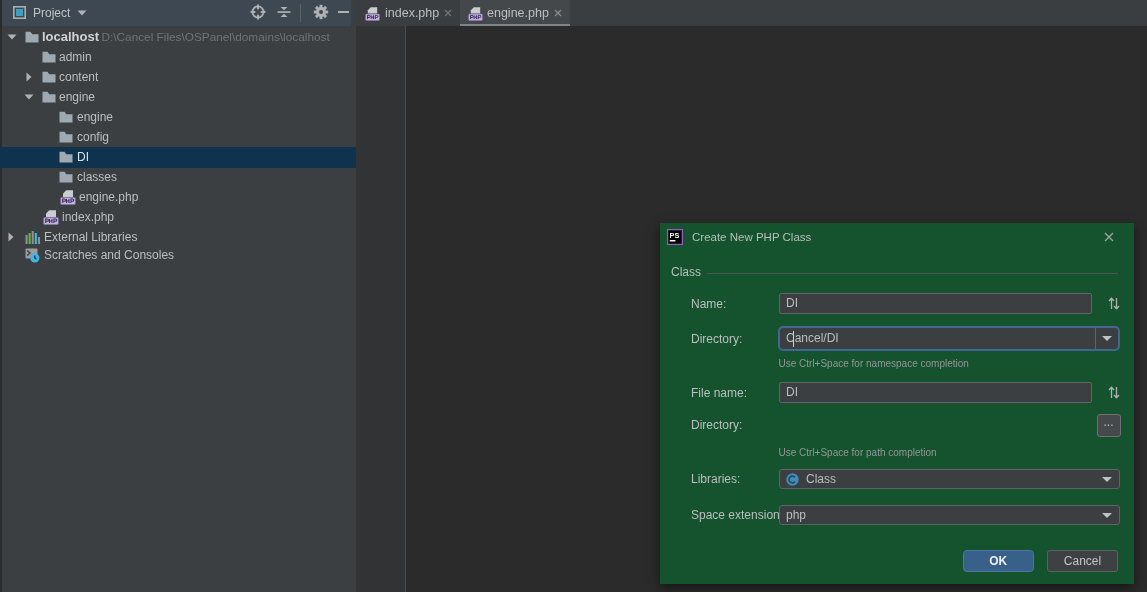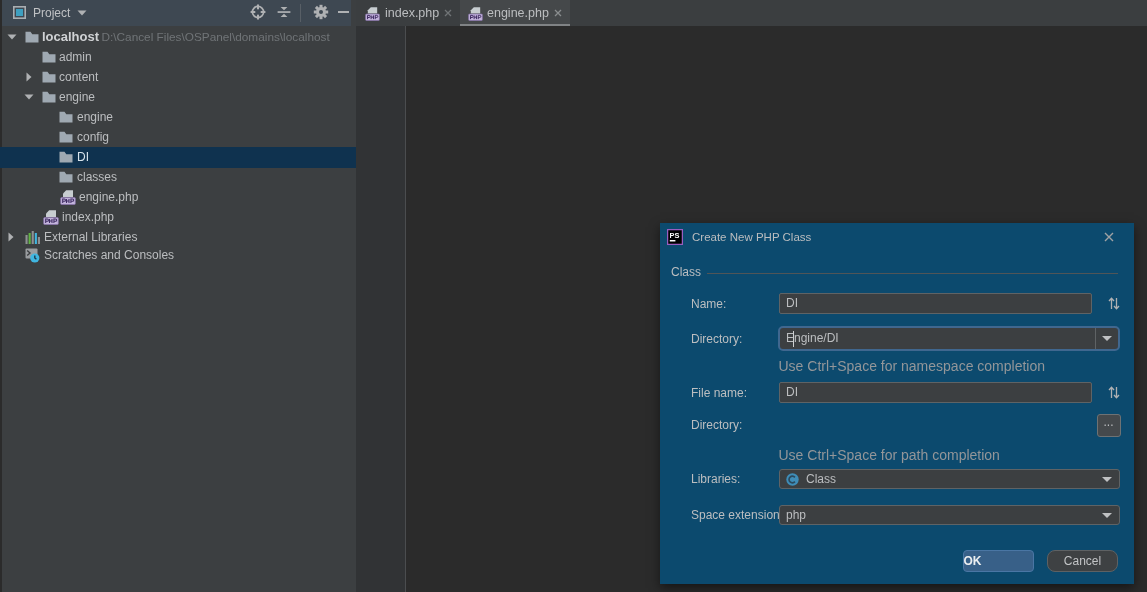--- a/index.html
+++ b/index.html
@@ -5,21 +5,21 @@
 html,body{width:1147px;height:592px;overflow:hidden;background:#2b2b2b;
   font-family:"Liberation Sans",sans-serif;}
 #root{position:relative;width:1147px;height:592px;font-size:12px;color:#bcbec0;transform:translateZ(0);will-change:transform}
 .abs{position:absolute}
 .row{position:absolute;height:20px;line-height:20px;white-space:nowrap;font-size:12px;color:#bcbec0}
 .row svg{vertical-align:middle}
 .ic{position:absolute}
 .lbl{position:absolute;font-size:12px;color:#bcbec0;white-space:nowrap;line-height:20px}
 .fld{position:absolute;background:#3c3f41;border:1px solid #5f6365;border-radius:2px;
   font-size:12px;color:#bcbec0;line-height:19px;padding-left:6px;white-space:nowrap}
-.hint{position:absolute;font-size:14px;color:#939699;white-space:nowrap}
+.hint{position:absolute;font-size:10px;color:#939699;white-space:nowrap}
 .tri-d{width:0;height:0;border-left:5px solid transparent;border-right:5px solid transparent;border-top:5px solid #bfc1c3;position:absolute}
 </style></head>
 <body>
 <div id="root">
 
   <div class="abs" style="left:356px;top:26px;width:791px;height:566px;background:#2b2b2b"></div>
   <div class="abs" style="left:356px;top:26px;width:49px;height:566px;background:#313335"></div>
   <div class="abs" style="left:405px;top:26px;width:1px;height:566px;background:#4b4d4f"></div>
 
   <div class="abs" style="left:351px;top:0;width:796px;height:26px;background:#3b3e40"></div>
@@ -198,21 +198,21 @@
         <svg class="ic" style="left:25px;top:3px" width="15" height="15" viewBox="0 0 15 15">
           <rect x="0.5" y="0.5" width="12" height="10" rx="1" fill="#9a9da0"></rect>
           <path d="M2.2 2.5 L5 5 L2.2 7.5" fill="none" stroke="#3c3f41" stroke-width="1.4"></path>
           <circle cx="9.8" cy="10" r="4.6" fill="#40b6e0"></circle>
           <path d="M9.8 7.6 V10 L11.4 11.3" stroke="#1c3b4e" stroke-width="1.4" fill="none"></path>
         </svg>
         <span class="abs" style="left:44px">Scratches and Consoles</span>
       </div>
     </div>
 
-  <div id="dlg" class="abs" style="left:660px;top:223px;width:474px;height:361px;background:#0c4a6e;box-shadow:0 4px 10px rgba(0,0,0,0.5)">
+  <div id="dlg" class="abs" style="left:660px;top:223px;width:474px;height:361px;background:#14532d;box-shadow:0 4px 10px rgba(0,0,0,0.5)">
 
     <svg class="ic" style="left:7px;top:6px" width="16" height="16" viewBox="0 0 16 16">
       <rect x="0.6" y="0.6" width="14.8" height="14.8" fill="#000" stroke="#9a5dbf" stroke-width="1.3"></rect>
       <text x="2.6" y="8.6" font-size="7.4" font-weight="bold" fill="#fdfdfd" font-family="Liberation Sans">PS</text>
       <rect x="2.8" y="11" width="5.6" height="1.5" fill="#fdfdfd"></rect>
     </svg>
     <span class="lbl" style="left:32px;top:4px;color:#bbbdbf;font-size:11.5px">Create New PHP Class</span>
     <svg class="ic" style="left:444px;top:9px" width="10" height="10" viewBox="0 0 10 10">
         <path d="M1 1 L9 9 M9 1 L1 9" stroke="#9fa2a4" stroke-width="1.4"></path>
       </svg>
@@ -222,21 +222,21 @@
 
     <span class="lbl" style="left:31px;top:70.5px">Name:</span>
     <div class="fld" style="left:119px;top:70px;width:313px;height:21px">DI</div>
     <svg class="ic" style="left:448px;top:74px" width="12" height="13" viewBox="0 0 12 13">
       <path d="M3.5 12 V1.5 M1 4 L3.5 1.2 L6 4" stroke="#afb1b3" stroke-width="1.3" fill="none"></path>
       <path d="M8.5 1 V11.5 M6 9 L8.5 11.8 L11 9" stroke="#afb1b3" stroke-width="1.3" fill="none"></path>
     </svg>
 
     <span class="lbl" style="left:31px;top:105.5px">Directory:</span>
     <div class="abs" style="left:118px;top:103px;width:342px;height:25px;border:2px solid #40678f;border-radius:5px;background:#3c3f41">
-      <span class="abs" style="left:6px;top:2px;line-height:17px">Engine/DI</span>
+      <span class="abs" style="left:6px;top:2px;line-height:17px">Cancel/DI</span>
       <div class="abs" style="left:12.5px;top:2.5px;width:1.5px;height:16px;background:#cdd0d2"></div>
       <div class="abs" style="left:315px;top:0;width:1px;height:21px;background:#5f6365"></div>
       <div class="tri-d" style="left:321.5px;top:8px"></div>
     </div>
     <div class="hint" style="left:118.5px;top:135px">Use Ctrl+Space for namespace completion</div>
 
     <span class="lbl" style="left:31px;top:159.5px">File name:</span>
     <div class="fld" style="left:119px;top:159px;width:313px;height:21px">DI</div>
     <svg class="ic" style="left:448px;top:163px" width="12" height="13" viewBox="0 0 12 13">
       <path d="M3.5 12 V1.5 M1 4 L3.5 1.2 L6 4" stroke="#afb1b3" stroke-width="1.3" fill="none"></path>
@@ -256,17 +256,17 @@
       <span class="abs" style="left:26px;top:0;line-height:19px">Class</span>
       <div class="tri-d" style="left:321.5px;top:7px"></div>
     </div>
 
     <span class="lbl" style="left:31px;top:281.5px">Space extension:</span>
     <div class="fld" style="left:119px;top:281.5px;width:341px;height:20.5px;border-radius:3px">
       <span class="abs" style="left:6px;top:0;line-height:19px">php</span>
       <div class="tri-d" style="left:321.5px;top:7px"></div>
     </div>
 
-    <div class="abs" style="left:302.5px;top:327px;width:71.5px;height:22px;background:#386088;border:1px solid #4a76a4;border-radius:4px;text-align:left;line-height:20px;color:#eceef0;font-weight:bold;font-size:12px">OK</div>
-    <div class="abs" style="left:387px;top:327px;width:71px;height:22px;background:#3e4143;border:1px solid #5e6163;border-radius:8px;text-align:center;line-height:20px;color:#c2c4c6;font-size:12px">Cancel</div>
+    <div class="abs" style="left:302.5px;top:327px;width:71.5px;height:22px;background:#386088;border:1px solid #4a76a4;border-radius:4px;text-align:center;line-height:20px;color:#eceef0;font-weight:bold;font-size:12px">OK</div>
+    <div class="abs" style="left:387px;top:327px;width:71px;height:22px;background:#3e4143;border:1px solid #5e6163;border-radius:3px;text-align:center;line-height:20px;color:#c2c4c6;font-size:12px">Cancel</div>
   </div>
 
 </div>
 
 </body></html>

